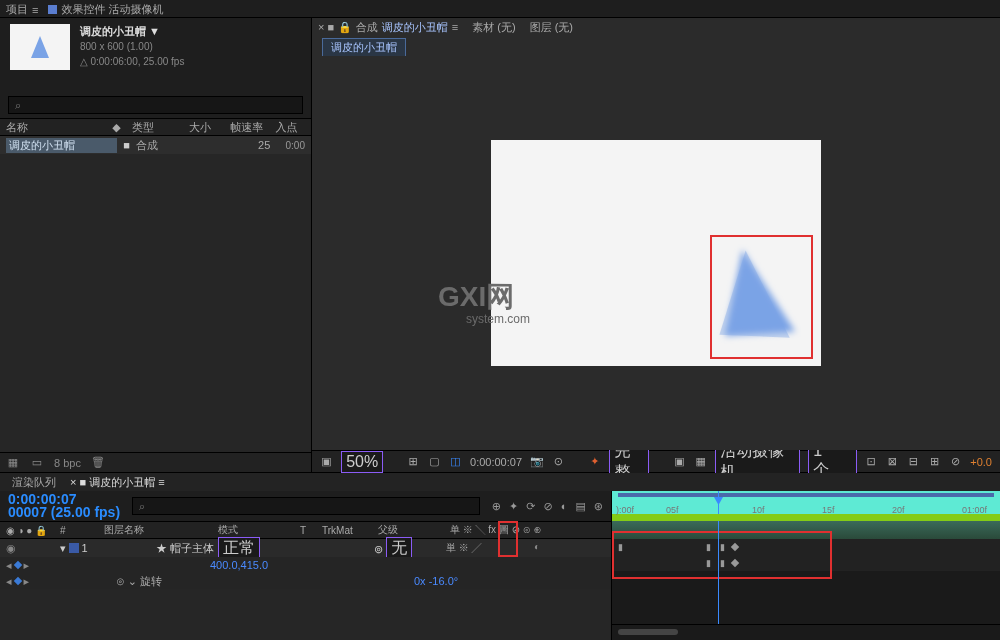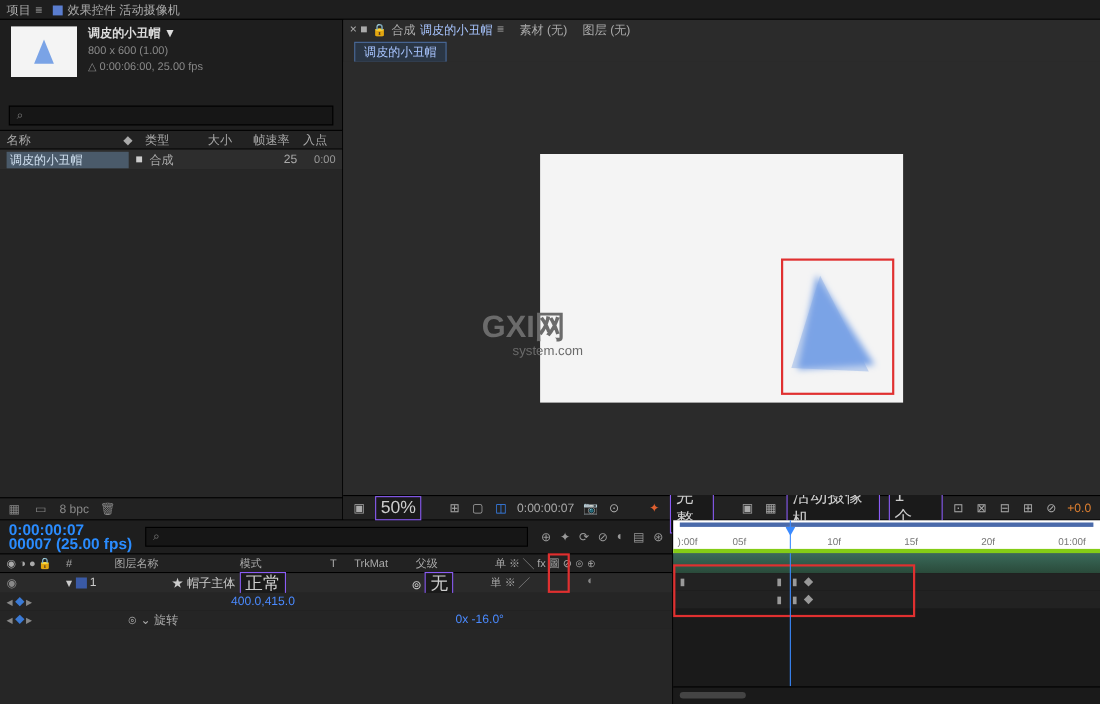--- a/index.html
+++ b/index.html
@@ -70,21 +70,21 @@
 .layer-num { width: 40px; display: flex; align-items: center; gap: 3px; }
 .layer-num .sq-b { width: 10px; height: 10px; background: #3a5aa6; }
 .layer-name { width: 110px; color: #ccc; text-align: right; }
 .mode-col { width: 78px; }
 .trk-col { width: 70px; color: #888; }
 .parent-col { width: 68px; }
 .sw-col { width: 92px; color: #aaa; font-size: 10px; position: relative; }
 .prop-name { width: 200px; padding-left: 56px; color: #aaa; }
 .prop-val { color: #4a8aff; font-size: 11px; cursor: pointer; }
 .red-hl { position: absolute; border: 2px solid #e03030; pointer-events: none; }
-.ruler { height: 30px; background: #ffffff; position: relative; border-bottom: 4px solid #84cc16; }
+.ruler { height: 30px; background: #5eead4; position: relative; border-bottom: 7px solid #84cc16; }
 .ruler .work { position: absolute; top: 2px; left: 6px; right: 6px; height: 4px; background: #4a6aaa; }
 .ruler .tick { position: absolute; top: 14px; color: #777; font-size: 9px; }
 .ruler .play { position: absolute; top: 0; width: 1px; height: 100%; background: #3a8aff; }
 .ruler .play::before { content:''; position: absolute; top: 6px; left: -4px; width: 9px; height: 8px; background: #3a8aff; clip-path: polygon(0 0, 100% 0, 50% 100%); }
 .track-area { flex: 1; position: relative; }
 .layer-bar { position: absolute; top: 0; left: 0; right: 0; height: 18px; background: linear-gradient(#3a6a5a, #2a4a3a); }
 .kf-row { position: absolute; left: 0; right: 0; height: 16px; background: #222; }
 .kf-row .kf { position: absolute; top: 5px; width: 6px; height: 6px; background: #999; transform: rotate(45deg); }
 .kf-row .ho { position: absolute; top: 3px; font-size: 9px; color: #999; }
 .zoom-bar { height: 16px; background: #1a1a1a; border-top: 1px solid #000; position: relative; }
@@ -197,20 +197,24 @@
     </div>
   </div>
 </div>
 
 <div class="watermark">
   <span>GXI网</span>
   <span class="sub">system.com</span>
 </div>
 
 <div class="timeline-area">
+  <div class="tl-tabs">
+    <span>渲染队列</span>
+    <span class="active">× ■ <span>调皮的小丑帽</span> ≡</span>
+  </div>
   <div class="tl-body">
     <div class="tl-left">
       <div class="tl-head">
         <div>
           <div class="timecode">0:00:00:07</div>
           <span class="timecode sub">00007 (25.00 fps)</span>
         </div>
         <div class="tl-search"><input class="search" placeholder="⌕" style=""></div>
         <div class="tl-icons">
           <span>⊕</span>

